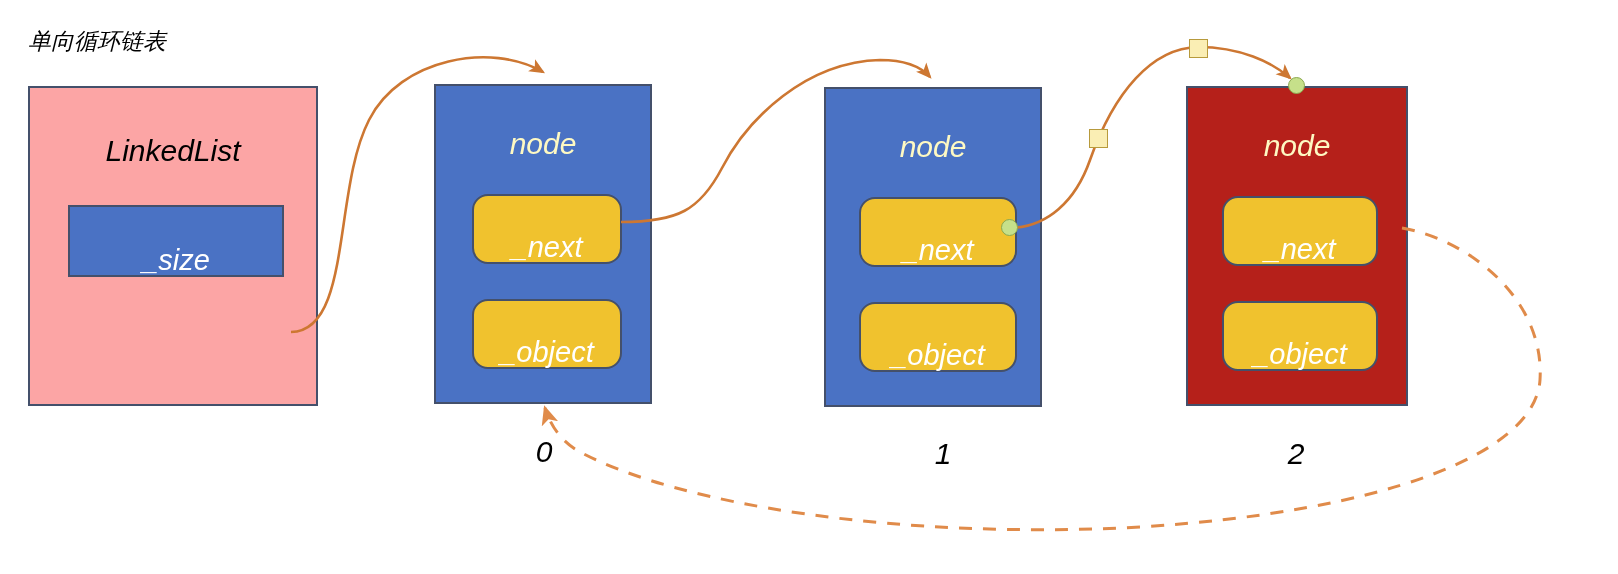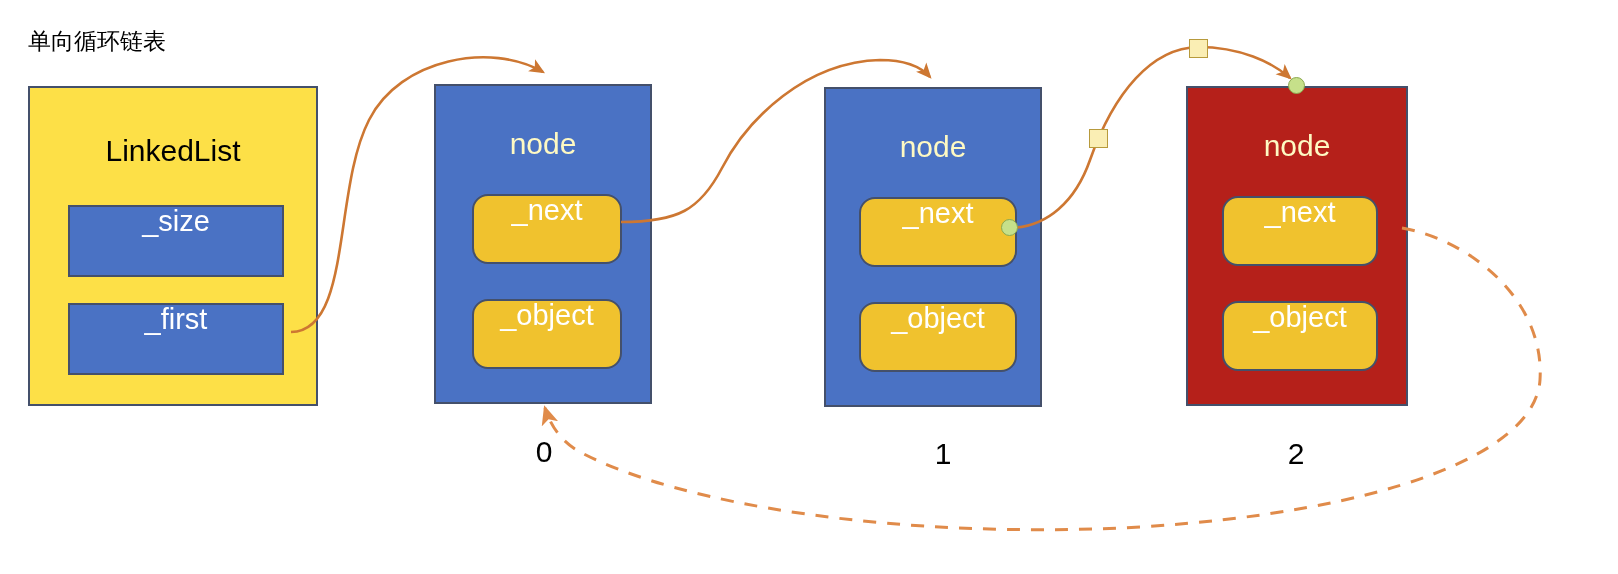--- a/index.html
+++ b/index.html
@@ -9,20 +9,21 @@
   }
   body {
     font-family: "Liberation Sans", sans-serif;
   }
   #canvas {
     position: relative;
     width: 1618px;
     height: 574px;
     background: #ffffff;
     overflow: hidden;
+    font-style: italic;
   }
   #edges {
     position: absolute;
     left: 0;
     top: 0;
     width: 1618px;
     height: 574px;
     pointer-events: none;
   }
 
@@ -36,21 +37,21 @@
     white-space: nowrap;
     line-height: 1;
   }
 
   
   .box {
     position: absolute;
     box-sizing: border-box;
     border: 2px solid #44506b;
   }
-  .box-green  { background: #fde047; }
+  .box-green  { background: #fca5a5; }
   .box-blue   { background: #4a72c4; }
   .box-red    { background: #b5201a; }
 
   .box-title {
     position: absolute;
     left: 0;
     width: 100%;
     text-align: center;
     font-size: 30px;
     line-height: 1;
@@ -58,21 +59,21 @@
   }
   .title-dark  { color: #000000; }
   .title-light { color: #fef9c3; }
 
   
   .field {
     position: absolute;
     box-sizing: border-box;
     border: 2px solid #44506b;
     display: flex;
-    align-items: flex-start;
+    align-items: flex-end;
     justify-content: center;
     color: #ffffff;
     font-size: 29px;
     line-height: 1;
   }
   .field-blue   { background: #4a72c4; }
   .field-yellow { background: #f0c22e; border-radius: 16px; }
 
   
   .index-label {
@@ -110,23 +111,20 @@
 
   <div class="diagram-title">单向循环链表</div>
 
   <div class="box box-green" style="left:28px; top:86px; width:290px; height:320px;">
     <div class="box-title title-dark" style="top:48px;">LinkedList</div>
 
     <div class="field field-blue" style="left:38px; top:117px; width:216px; height:72px;">
       <span>_size</span>
     </div>
 
-    <div class="field field-blue" style="left:38px; top:215px; width:216px; height:72px;">
-      <span>_first</span>
-    </div>
   </div>
 
   <div class="box box-blue" style="left:434px; top:84px; width:218px; height:320px;">
     <div class="box-title title-light" style="top:43px;">node</div>
 
     <div class="field field-yellow" style="left:36px; top:108px; width:150px; height:70px;">
       <span>_next</span>
     </div>
 
     <div class="field field-yellow" style="left:36px; top:213px; width:150px; height:70px;">

